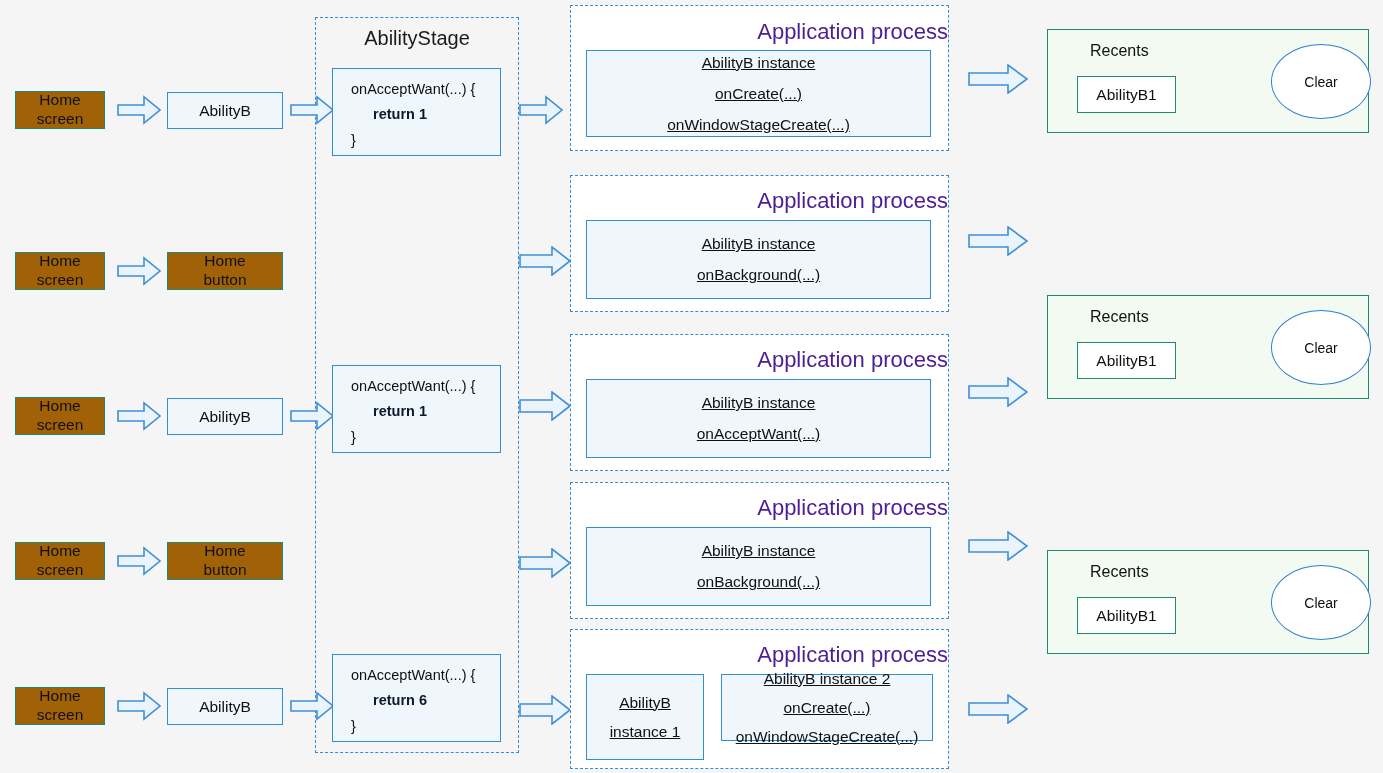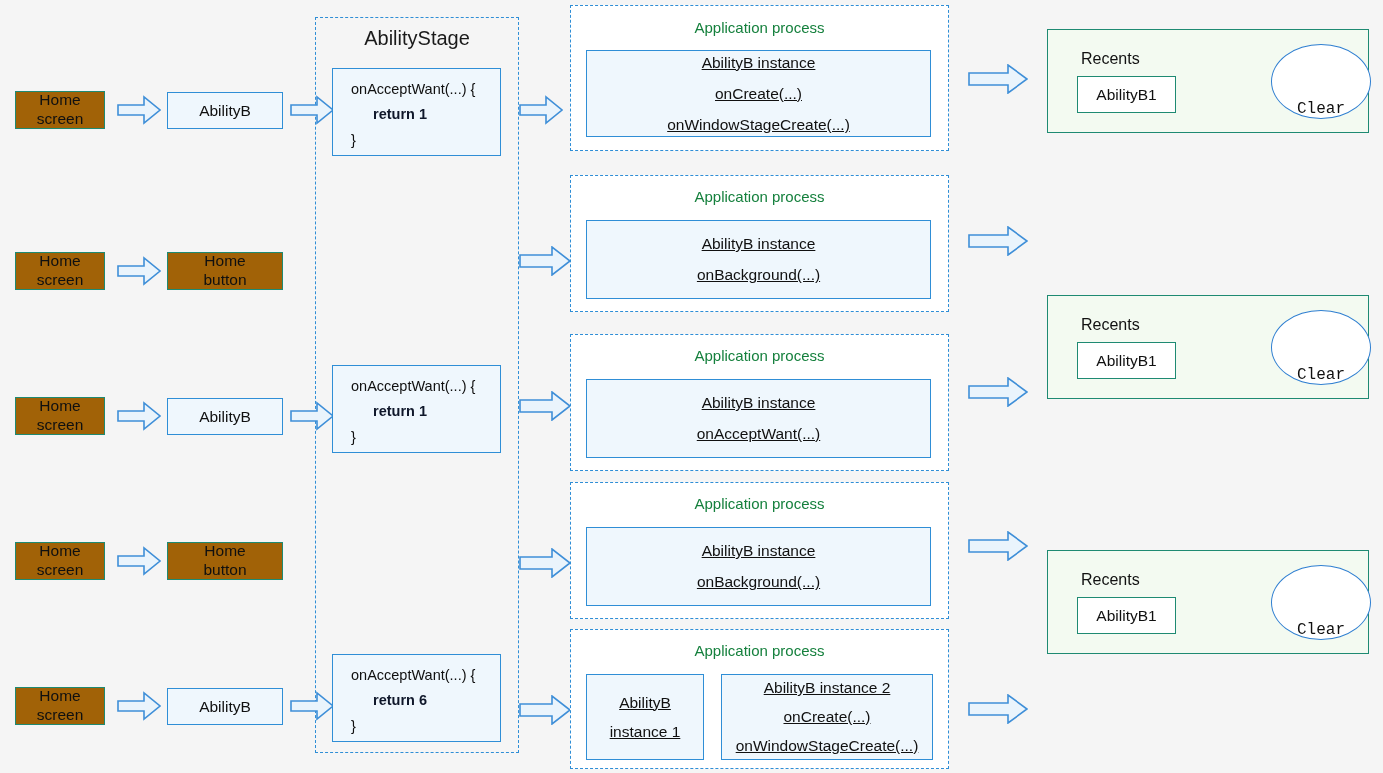--- a/index.html
+++ b/index.html
@@ -52,23 +52,23 @@
   .dashed {
     border: 1.4px dashed #2f8ed6;
     background: transparent;
   }
   .dashed-white { background: #ffffff; }
 
   
   .container-title {
     position: absolute;
     left: 0; right: 0;
-    text-align: center;
-    font-size: 15px;
-    color: #15803d;
+    text-align: right;
+    font-size: 22px;
+    color: #4c1d95;
   }
   .stage-title {
     font-size: 20px;
   }
 
   
   .codebox {
     border: 1px solid #2f8ed6;
     background: #eff7fd;
     box-sizing: border-box;
@@ -98,49 +98,47 @@
   .stack .ln { font-size: 15.5px; color: #101010; white-space: nowrap; }
 
   
   .recents {
     border: 1px solid #1e8a72;
     background: #f3faf1;
     position: relative;
   }
   .recents-label {
     position: absolute;
-    left: 33px;
+    left: 42px;
     top: 12px;
     font-size: 16px;
     color: #111;
-    margin-top: 8px;
   }
   .recent-item {
     position: absolute;
     border: 1px solid #1e8a72;
     background: #ffffff;
     display: flex;
     align-items: center;
     justify-content: center;
     font-size: 15.5px;
     color: #101010;
     box-sizing: border-box;
   }
   .clear-ellipse {
     position: absolute;
     border: 1.3px solid #2f7fd1;
     background: #ffffff;
     border-radius: 50%;
     display: flex;
-    align-items: flex-end;
+    align-items: center;
     justify-content: center;
-    font-size: 16px;
+    font-size: 14px;
     color: #101010;
     box-sizing: border-box;
-    font-family: Liberation Mono, monospace;
   }
 
   
   .arrow { position: absolute; }
   .arrow svg { display: block; }
 </style>
 </head>
 <body>
 
 <div id="stage">
@@ -378,21 +376,21 @@
       <path d="M1,9 L33,9 L33,1 L51,15 L33,29 L33,21 L1,21 Z" fill="#eaf4fc" stroke="#3f8fd8" stroke-width="1.6" stroke-linejoin="miter"></path>
     </svg>
   </div>
 
   <div class="abs dashed dashed-white" style="left:570px; top:629px; width:379px; height:140px;">
     <div class="container-title" style="top:12px;">Application process</div>
     <div class="abs bluebox stack tight" style="left:15px; top:44px; width:118px; height:86px;">
       <span class="ln">AbilityB</span>
       <span class="ln">instance 1</span>
     </div>
-    <div class="abs bluebox stack tight" style="left:150px; top:44px; width:212px; height:86px;">
+    <div class="abs bluebox stack tight" style="left:150px; top:44px; width:212px; height:67px;">
       <span class="ln">AbilityB instance 2</span>
       <span class="ln">onCreate(...)</span>
       <span class="ln">onWindowStageCreate(...)</span>
     </div>
   </div>
 
   <div class="arrow" style="left:968px; top:694px;">
     <svg width="60" height="30" viewBox="0 0 60 30">
       <path d="M1,9 L40,9 L40,1 L59,15 L40,29 L40,21 L1,21 Z" fill="#eaf4fc" stroke="#3f8fd8" stroke-width="1.6" stroke-linejoin="miter"></path>
     </svg>

